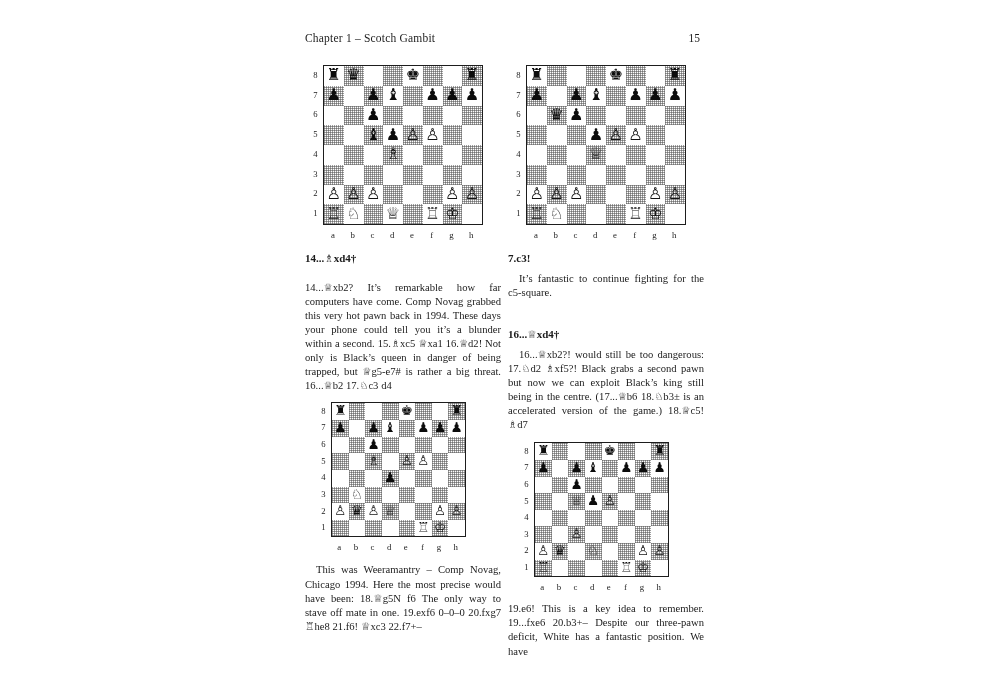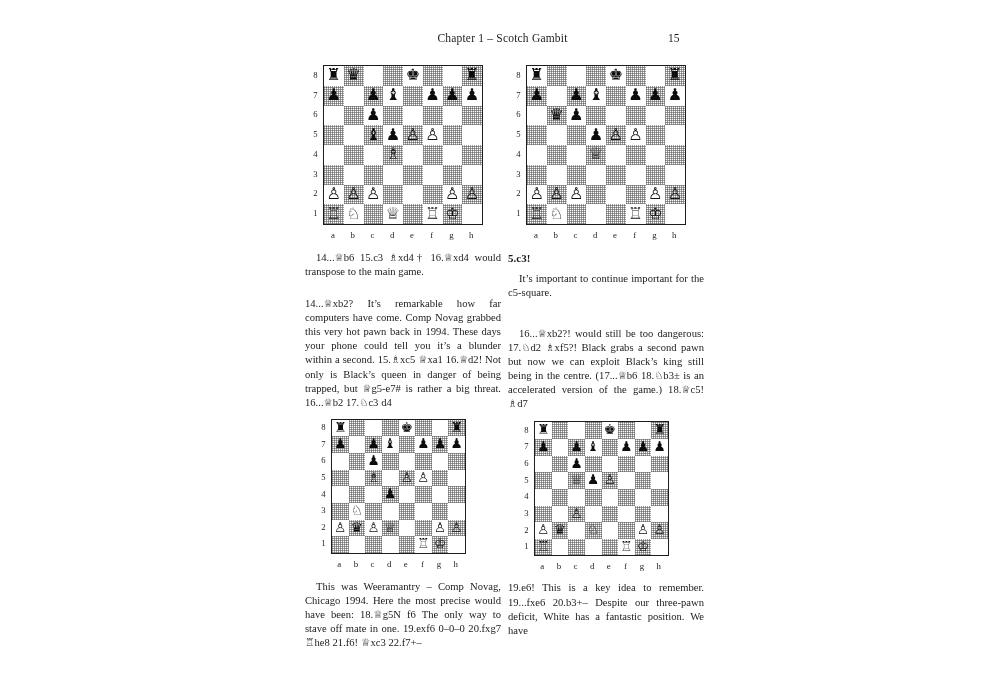--- a/index.html
+++ b/index.html
@@ -21,31 +21,31 @@
     width: 1000px;
     height: 675px;
     background: #fff;
   }
   
   .running-head {
     position: absolute;
     left: 305px;
     top: 32px;
     width: 395px;
-    text-align: center;
+    text-align: left;
     font-size: 11.5px;
     letter-spacing: 0.2px;
     color: #1c1c1c;
   }
   .folio {
     position: absolute;
     left: 668px;
     top: 32px;
     width: 32px;
-    text-align: left;
+    text-align: right;
     font-size: 11.5px;
     color: #1c1c1c;
   }
   
   .col {
     position: absolute;
     top: 60px;
     width: 196px;
   }
   .col-left  { left: 305px; }
@@ -292,21 +292,23 @@
             <span>e</span>
             <span>f</span>
             <span>g</span>
             <span>h</span>
           </div>
       </div>
     </div>
 
     <div style="height:26px;"></div>
 
-    <p class="para">14...<span class="piece-sym">♕</span>b6 15.c3 <span class="piece-sym">♗</span>xd4† 16.<span class="piece-sym">♕</span>xd4 would transpose to the main game.</p>
+    <div class="movehead">
+      <span>14...<span class="piece-sym">♗</span>xd4†</span>
+    </div>
     <div class="gap"></div>
     <p class="para noindent">14...<span class="piece-sym">♕</span>xb2? It’s remarkable how far computers have come. Comp Novag grabbed this very hot pawn back in 1994. These days your phone could tell you it’s a blunder within a second. 15.<span class="piece-sym">♗</span>xc5 <span class="piece-sym">♕</span>xa1 16.<span class="piece-sym">♕</span>d2! Not only is Black’s queen in danger of being trapped, but <span class="piece-sym">♕</span>g5-e7# is rather a big threat. 16...<span class="piece-sym">♕</span>b2 17.<span class="piece-sym">♘</span>c3 d4</p>
 
     <div class="diagram" style="margin:8px 0 0 26px;">
       <div class="board-wrap" style="width:133px;">
         <div class="board" id="b3" style="width:133px;height:133px;">
             <div class="sq light">
               <span class="pc black" style="font-size: 13.6px;">♜</span>
             </div>
             <div class="sq dark"></div>
@@ -584,26 +586,29 @@
             <span>g</span>
             <span>h</span>
           </div>
       </div>
     </div>
 
     <div style="height:26px;"></div>
 
     <div class="movehead">
       <span></span>
-      <span>5.c3!</span>
+      <span>7.c3!</span>
     </div>
-    <p class="para">It’s important to continue important for the c5-square.</p>
+    <p class="para">It’s fantastic to continue fighting for the c5-square.</p>
     <div class="gap"></div>
     <div class="gap"></div>
 
+    <div class="movehead">
+      <span>16...<span class="piece-sym">♕</span>xd4†</span>
+    </div>
     <p class="para">16...<span class="piece-sym">♕</span>xb2?! would still be too dangerous: 17.<span class="piece-sym">♘</span>d2 <span class="piece-sym">♗</span>xf5?! Black grabs a second pawn but now we can exploit Black’s king still being in the centre. (17...<span class="piece-sym">♕</span>b6 18.<span class="piece-sym">♘</span>b3± is an accelerated version of the game.) 18.<span class="piece-sym">♕</span>c5! <span class="piece-sym">♗</span>d7</p>
 
     <div class="diagram" style="margin:10px 0 0 26px;">
       <div class="board-wrap" style="width:133px;">
         <div class="board" id="b4" style="width:133px;height:133px;">
             <div class="sq light">
               <span class="pc black" style="font-size: 13.6px;">♜</span>
             </div>
             <div class="sq dark"></div>
             <div class="sq light"></div>

